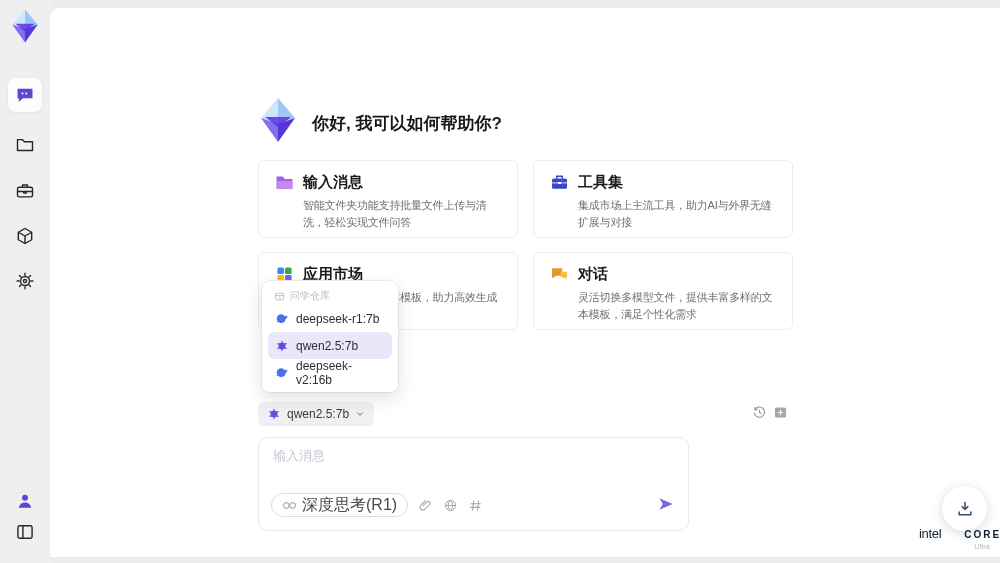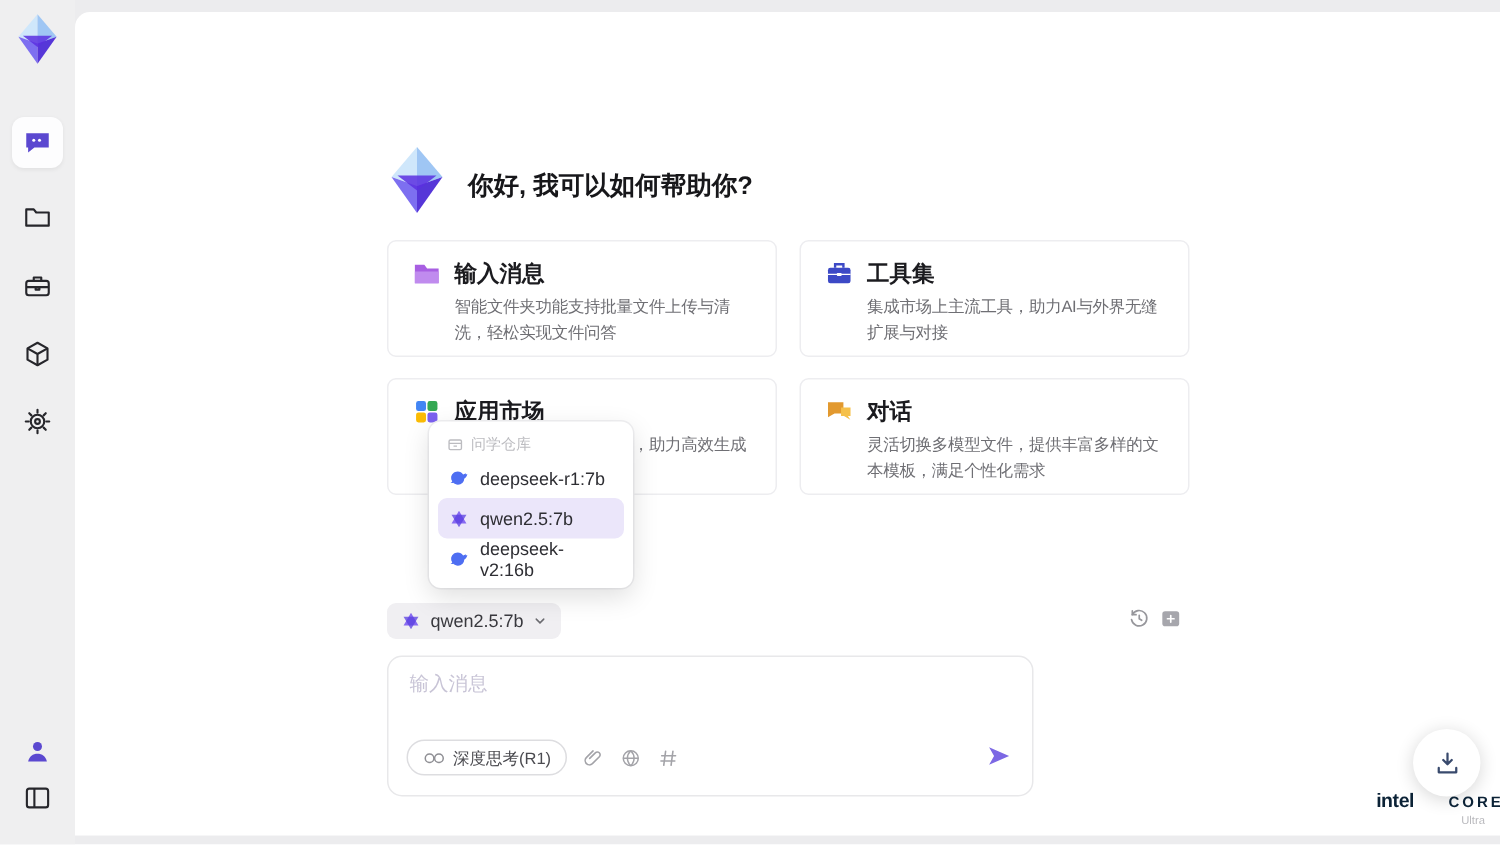--- a/index.html
+++ b/index.html
@@ -27,21 +27,21 @@
   .cards { position:absolute; left:258px; top:160px; width:535px;
     display:grid; grid-template-columns:260px 260px; grid-auto-rows:78px; column-gap:15px; row-gap:14px; }
   .card { background:#fff; border:1px solid #ededf0; border-radius:6px; padding:12px 10px 10px 16px; cursor:pointer; }
   .card-head { display:flex; align-items:center; gap:9px; }
   .card-head svg { width:19px; height:19px; flex:0 0 auto; }
   .card-title { font-size:15px; font-weight:bold; color:#1b1b1f; }
   .card-desc { margin:5px 0 0 28px; font-size:11px; line-height:1.5; color:#6f6f74; letter-spacing:-0.2px; }
 
   
   .dropdown { position:absolute; left:262px; top:281px; width:136px; background:#fff; border-radius:8px;
-    padding:6px; box-shadow:0 6px 18px rgba(0,0,0,.13), 0 0 0 1px #f1f1f3; z-index:6;margin-left:24px; }
+    padding:6px; box-shadow:0 6px 18px rgba(0,0,0,.13), 0 0 0 1px #f1f1f3; z-index:6; }
   .dd-header { height:18px; display:flex; align-items:center; gap:5px; padding:0 6px;
     font-size:10px; color:#bcbcc0; }
   .dd-header svg { width:11px; height:11px; }
   .dd-item { height:27px; display:flex; align-items:center; gap:7px; padding:0 7px; border-radius:6px;
     font-size:12px; color:#2e2e33; cursor:pointer; }
   .dd-item svg { width:14px; height:14px; flex:0 0 auto; }
   .dd-item.selected { background:#ebe6fa; }
 
   
   .selector { position:absolute; left:258px; top:402px; height:24px; display:inline-flex; align-items:center;
@@ -55,35 +55,35 @@
   .act-new { left:773px; top:405px; }
 
   
   .input-box { position:absolute; left:258px; top:437px; width:431px; height:94px;
     border:1px solid #e8e8ea; border-radius:10px; background:#fff; }
   .input-box textarea { position:absolute; left:14px; top:9px; width:500px; height:40px; border:none; outline:none;
     resize:none; font-family:inherit; font-size:13px; color:#3a3a40; background:transparent; }
   .input-box textarea::placeholder { color:#c8c4d6; }
   .input-actions { position:absolute; left:12px; top:55px; display:flex; align-items:center; gap:10px; }
   .deep-pill { height:24px; display:inline-flex; align-items:center; gap:5px; padding:0 10px;
-    border:1px solid #ddddе0; border:1px solid #dddde0; border-radius:13px; font-size:11px; color:#4b4b50; cursor:pointer; }
+    border:1px solid #ddddе0; border:1px solid #dddde0; border-radius:13px; font-size:16px; color:#4b4b50; cursor:pointer; }
   .deep-pill svg { width:15px; height:11px; }
   .mini-ic { cursor:pointer; display:flex; }
   .mini-ic svg { width:15px; height:15px; }
   .send { position:absolute; right:13px; top:57px; cursor:pointer; }
   .send svg { width:18px; height:18px; }
 
   
   .fab { position:absolute; left:942px; top:486px; width:45px; height:45px; border-radius:50%;
     background:#fff; box-shadow:0 2px 12px rgba(0,0,0,.16); display:flex; align-items:center; justify-content:center;
     cursor:pointer; z-index:4; }
   .fab svg { width:20px; height:20px; }
   .intel { position:absolute; left:928px; top:526px; width:64px; z-index:4; }
   .intel-line { display:flex; align-items:baseline; gap:3px; justify-content:center; color:#0b2236; }
-  .intel-brand { font-size:13px; font-weight:bold; letter-spacing:-0.3px; }
+  .intel-brand { font-size:13px; font-weight:normal; letter-spacing:-0.3px; }
   .intel-product { font-size:10px; font-weight:600; letter-spacing:2px;padding-left:20px; }
   .intel-tier { text-align:right; font-size:7.5px; color:#b9b9bd; padding-right:2px; margin-top:1px; }
 </style>
 </head>
 <body>
 
 <div class="app">
 
   <aside class="sidebar">
     <div class="side-logo">

